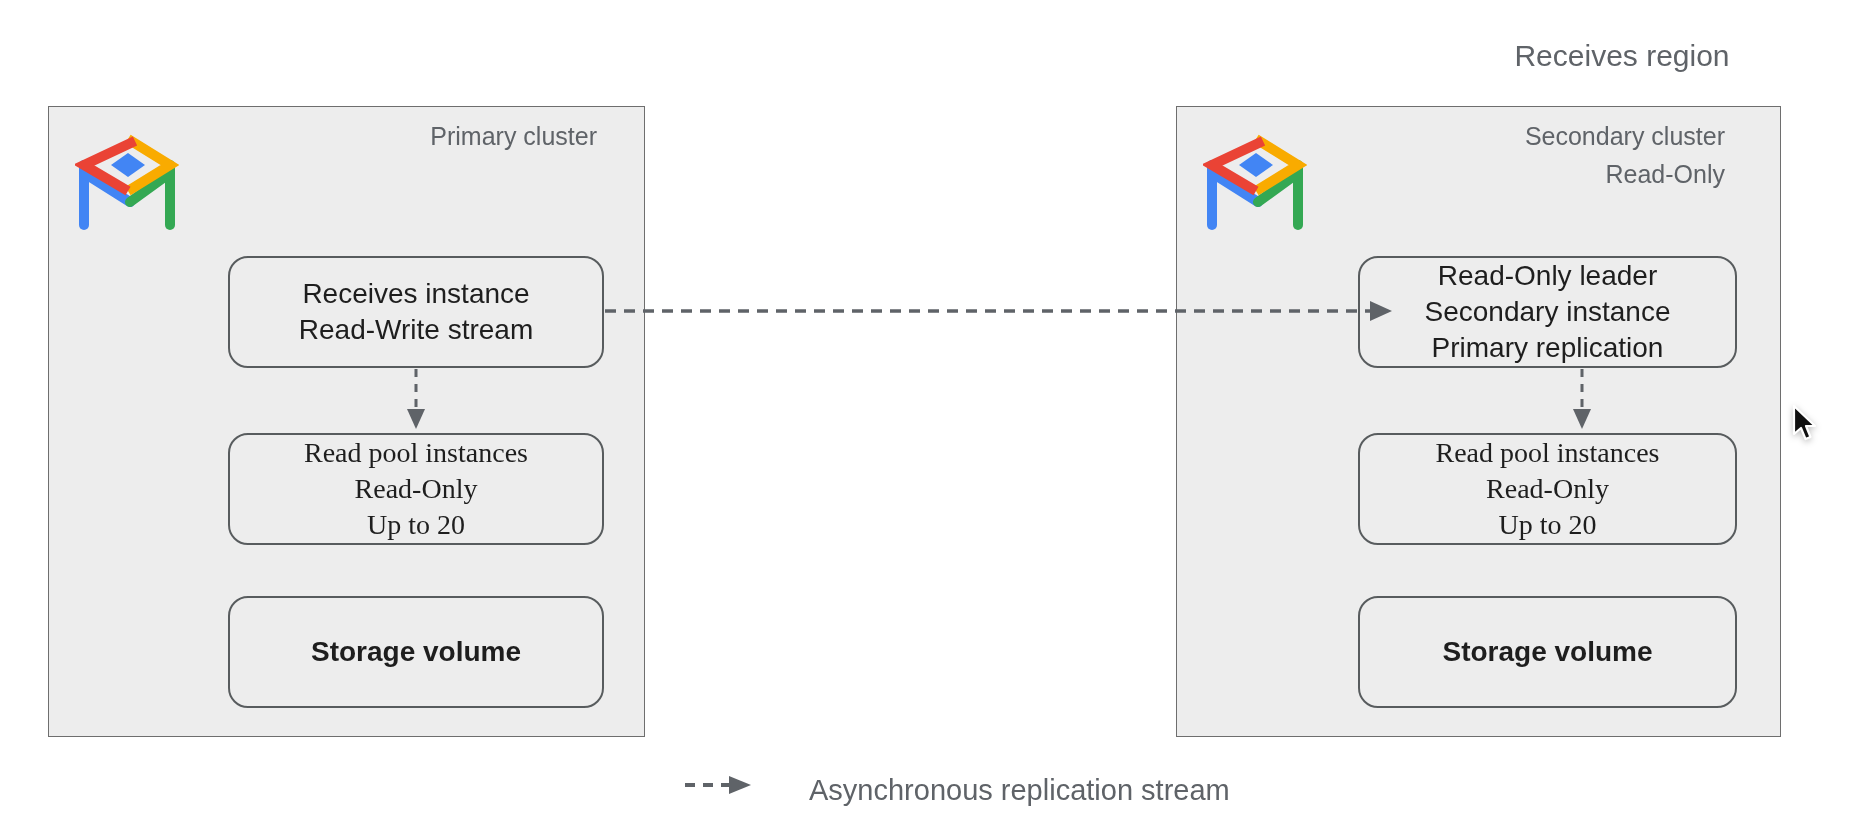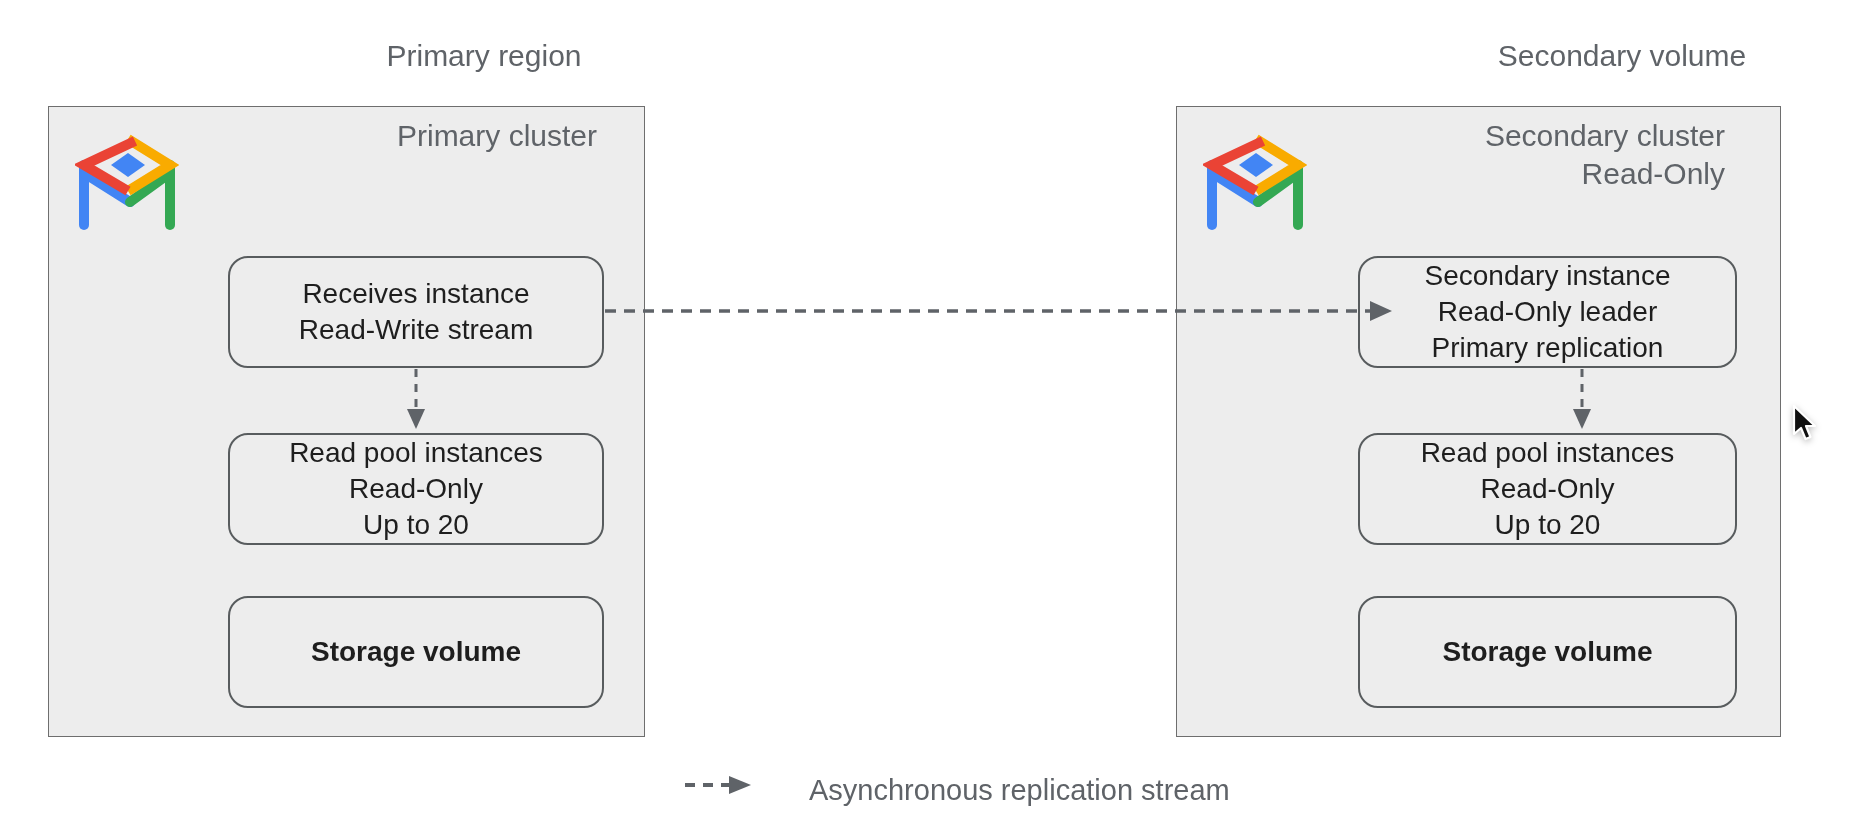--- a/index.html
+++ b/index.html
@@ -20,49 +20,48 @@
     font-size:30px;line-height:36px;color:var(--gray-text);
     text-align:center;white-space:nowrap;
   }
   .cluster{
     position:absolute;top:106px;width:597px;height:631px;
     background:var(--cluster-fill);border:1.5px solid var(--cluster-border);
     box-sizing:border-box;
   }
   .cluster-title{
     position:absolute;top:10px;right:47px;text-align:right;
-    font-size:30px;line-height:38px;color:var(--gray-text);white-space:nowrap;
+    font-size:25px;line-height:38px;color:var(--gray-text);white-space:nowrap;
   }
   .alloydb-icon{position:absolute;left:26px;top:18px;}
   .node{
     position:absolute;left:179px;width:376px;height:112px;
     border:2.5px solid var(--box-border);border-radius:20px;
     background:var(--cluster-fill);box-sizing:border-box;
     display:flex;flex-direction:column;justify-content:center;align-items:center;
     font-size:28px;line-height:36px;color:var(--dark-text);text-align:center;
   }
   .cluster-secondary .node{left:181px;width:379px;}
   .node-instance{top:149px;}
-  .node-readpool{top:326px;}
+  .node-readpool{top:326px;font-family:Liberation Serif, serif;}
   .node-storage{top:489px;font-weight:bold;}
   .arrow-overlay{position:absolute;left:0;top:0;pointer-events:none;}
   .legend{
     position:absolute;left:683px;top:774px;height:34px;
     display:flex;align-items:flex-start;gap:54px;
     font-size:29px;color:var(--gray-text);white-space:nowrap;
   }
   .cursor{position:absolute;left:1792px;top:404px;filter:drop-shadow(0 2px 3px rgba(0,0,0,0.25));}
 </style>
 </head>
 <body>
 
 <div class="canvas">
 
-  <div class="region-title" style="left:304px;">Primary region</div>
-  <div class="region-title" style="left:1442px;">Secondary volume</div>
+  <div class="region-title" style="left:1442px;">Receives region</div>
 
   <div class="cluster cluster-primary" style="left:48px;">
     <svg class="alloydb-icon" width="104" height="112" viewBox="0 0 104 112">
       <line x1="9" y1="40" x2="9" y2="100" stroke="#4285F4" stroke-width="10" stroke-linecap="round"></line>
       <line x1="95" y1="40" x2="95" y2="100" stroke="#34A853" stroke-width="10" stroke-linecap="round"></line>
       <line x1="9" y1="48" x2="55" y2="77" stroke="#4285F4" stroke-width="10" stroke-linecap="round"></line>
       <line x1="55" y1="77" x2="95" y2="48" stroke="#34A853" stroke-width="10" stroke-linecap="round"></line>
       <path d="M 53 66 L 95 40 L 53 14" fill="none" stroke="#F9AB00" stroke-width="10" stroke-linejoin="miter"></path>
       <path d="M 53 66 L 9 40 L 60 16" fill="none" stroke="#EA4335" stroke-width="10" stroke-linejoin="miter"></path>
       <polygon points="53,28 70,40 53,52 36,40" fill="#4285F4"></polygon>
@@ -92,22 +91,22 @@
       <line x1="55" y1="77" x2="95" y2="48" stroke="#34A853" stroke-width="10" stroke-linecap="round"></line>
       <path d="M 53 66 L 95 40 L 53 14" fill="none" stroke="#F9AB00" stroke-width="10" stroke-linejoin="miter"></path>
       <path d="M 53 66 L 9 40 L 60 16" fill="none" stroke="#EA4335" stroke-width="10" stroke-linejoin="miter"></path>
       <polygon points="53,28 70,40 53,52 36,40" fill="#4285F4"></polygon>
     </svg>
     <div class="cluster-title" style="right:55px;">
       <div>Secondary cluster</div>
       <div>Read-Only</div>
     </div>
     <div class="node node-instance">
+      <div>Read-Only leader</div>
       <div>Secondary instance</div>
-      <div>Read-Only leader</div>
       <div>Primary replication</div>
     </div>
     <div class="node node-readpool">
       <div>Read pool instances</div>
       <div>Read-Only</div>
       <div>Up to 20</div>
     </div>
     <div class="node node-storage">
       <div>Storage volume</div>
     </div>

